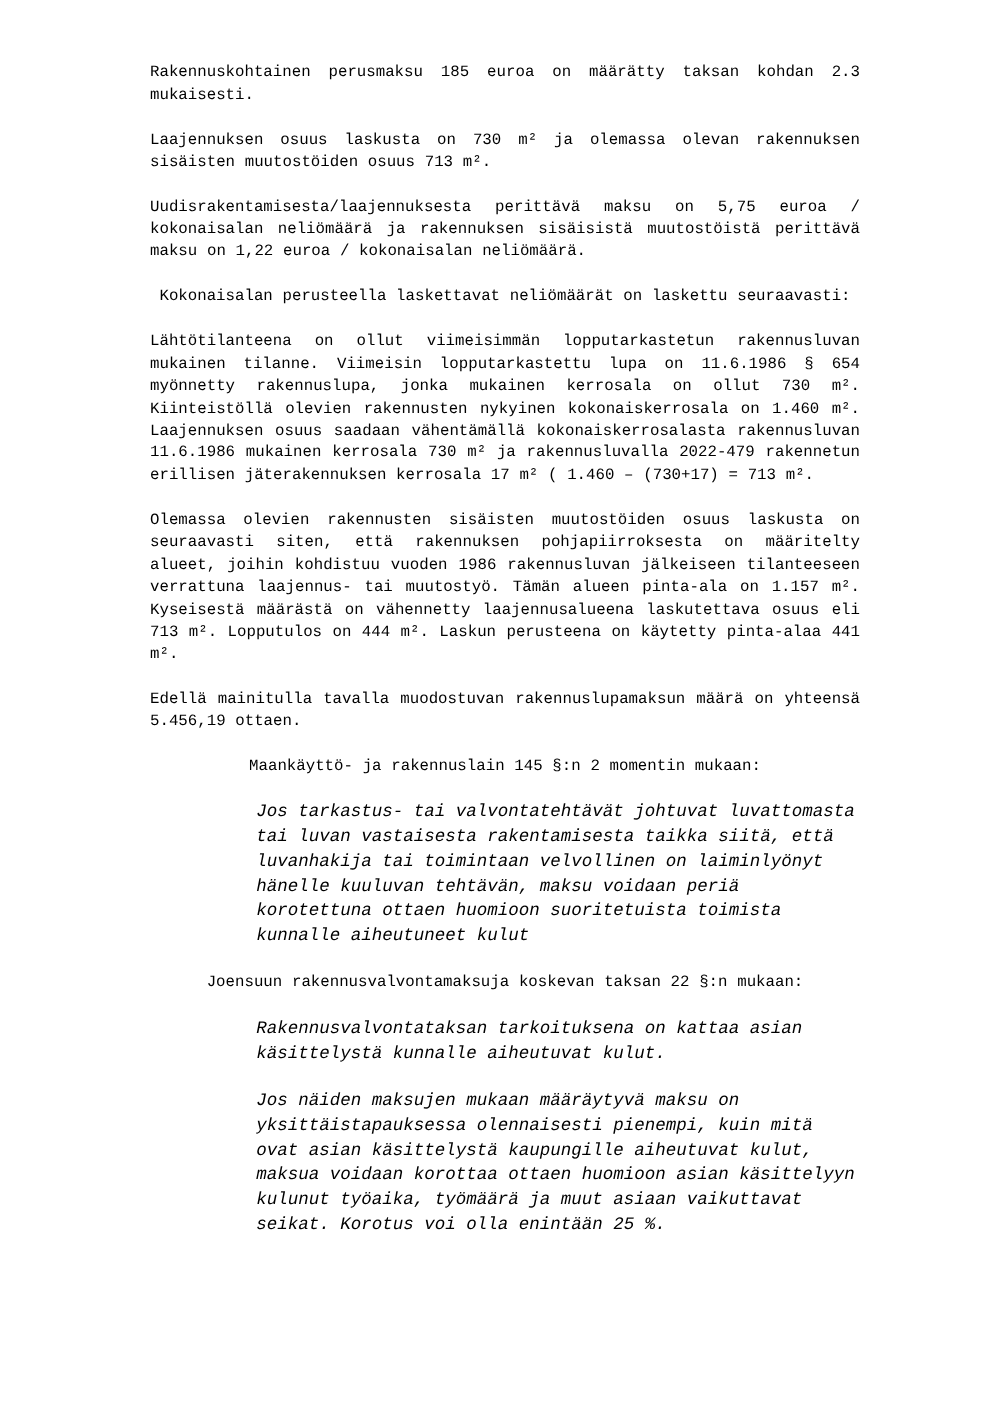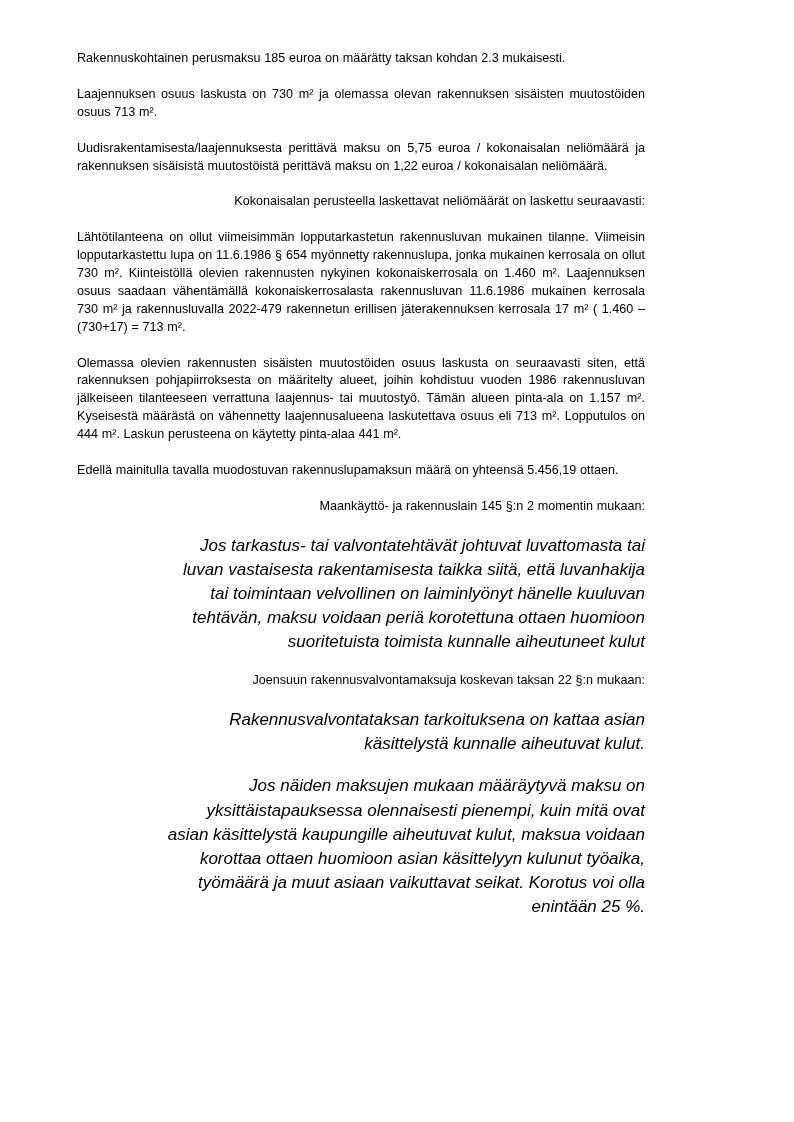--- a/index.html
+++ b/index.html
@@ -6,45 +6,45 @@
     margin: 0;
     padding: 0;
     background: #ffffff;
   }
   .page {
     width: 794px;
     height: 1122px;
     background: #ffffff;
     position: relative;
     box-sizing: border-box;
-    padding: 50px 62px 0 77px;
-    font-family: Liberation Sans, sans-serif;
+    padding: 50px 62px 0 120px;
+    font-family: Liberation Mono, monospace;
     color: #000000;
   }
   .doc-body {
     width: 568px;
   }
   p.para {
     margin: 0 0 18px 0;
     font-size: 12.6px;
     line-height: 1.42;
     text-align: justify;
     text-justify: inter-word;
     word-spacing: 0.2px;
   }
   p.para.nojust {
-    text-align: right;
+    text-align: center;
   }
   p.quote {
     margin: 0 0 18px 0;
     padding-left: 85px;
-    font-size: 17px;
+    font-size: 14px;
     line-height: 1.42;
     font-style: italic;
-    text-align: right;
+    text-align: left;
   }
 </style>
 </head>
 <body>
 
 <div class="page">
   <div class="doc-body">
 
     <p class="para">Rakennuskohtainen perusmaksu 185 euroa on määrätty taksan kohdan 2.3 mukaisesti.</p>
 

